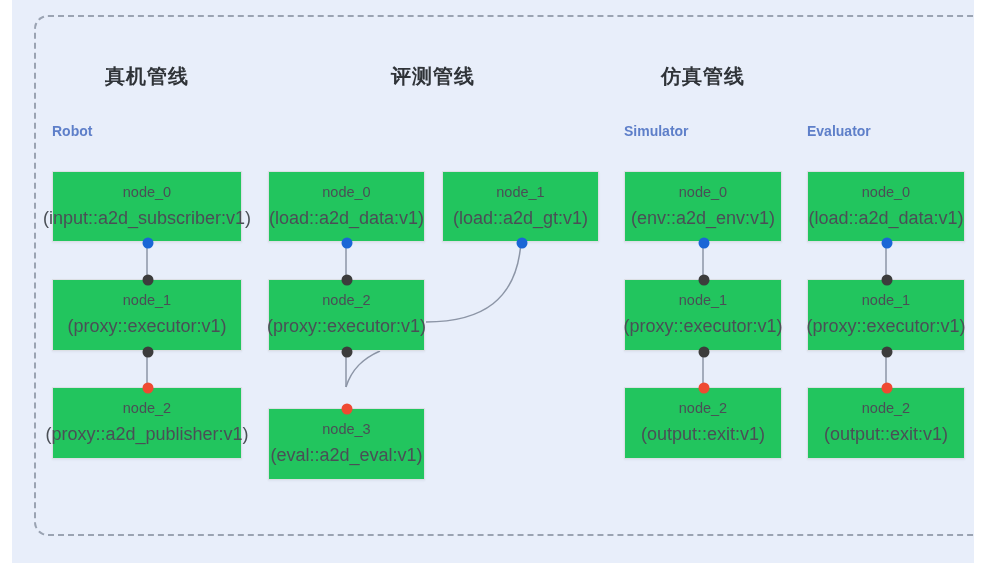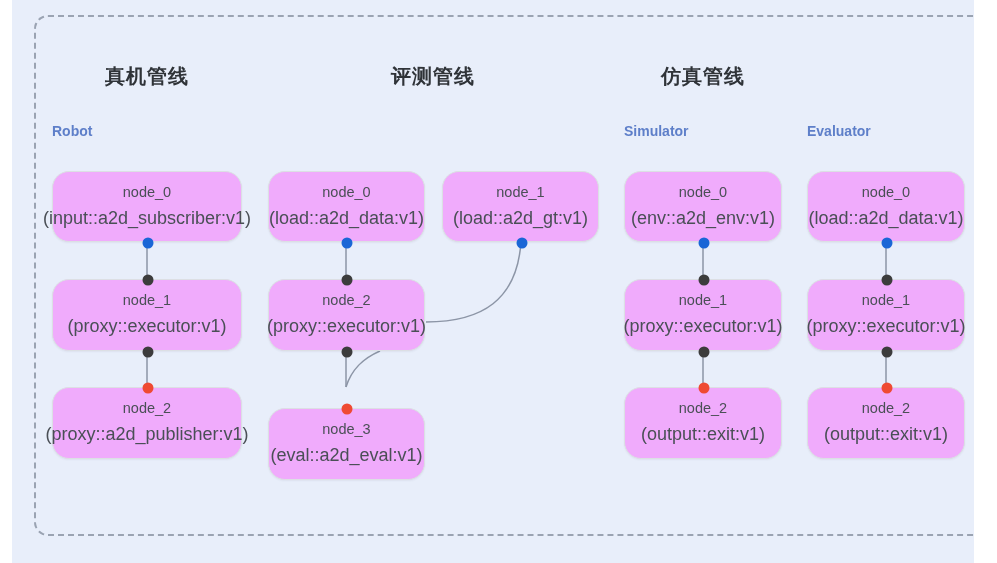--- a/index.html
+++ b/index.html
@@ -48,23 +48,23 @@
     position: absolute;
     font-size: 14px;
     color: #5e7fc9;
     text-align: left;
     white-space: nowrap;
     font-weight: bold;
   }
   .node-box {
     position: absolute;
     box-sizing: border-box;
-    background: #f0abfc;
+    background: #22c55e;
     border: 1px solid #dcdfe4;
-    border-radius: 17px;
+    border-radius: 0;
     box-shadow: 0 1px 2px rgba(30,40,60,0.06);
     display: flex;
     flex-direction: column;
     align-items: center;
     justify-content: center;
     gap: 8px;
   }
   .node-title {
     font-size: 14.5px;
     color: #4a4f56;

